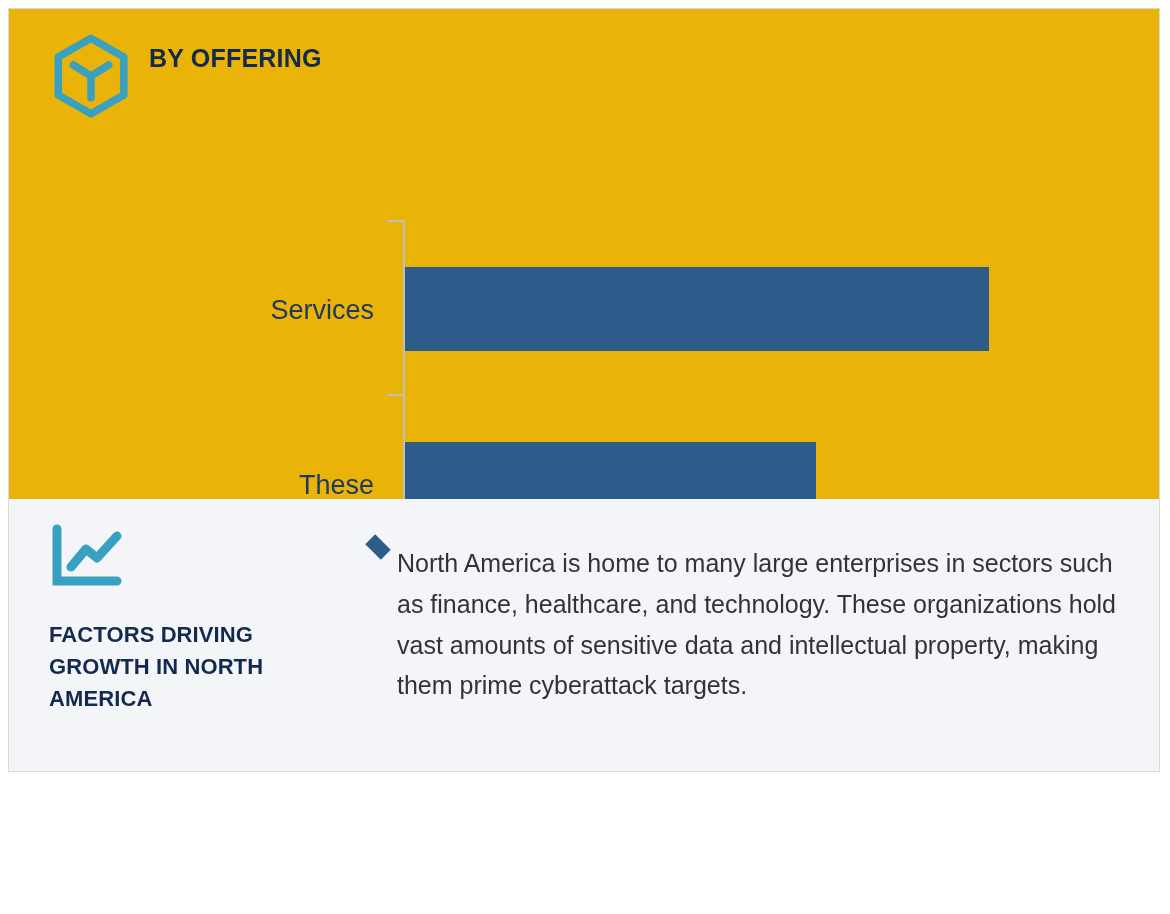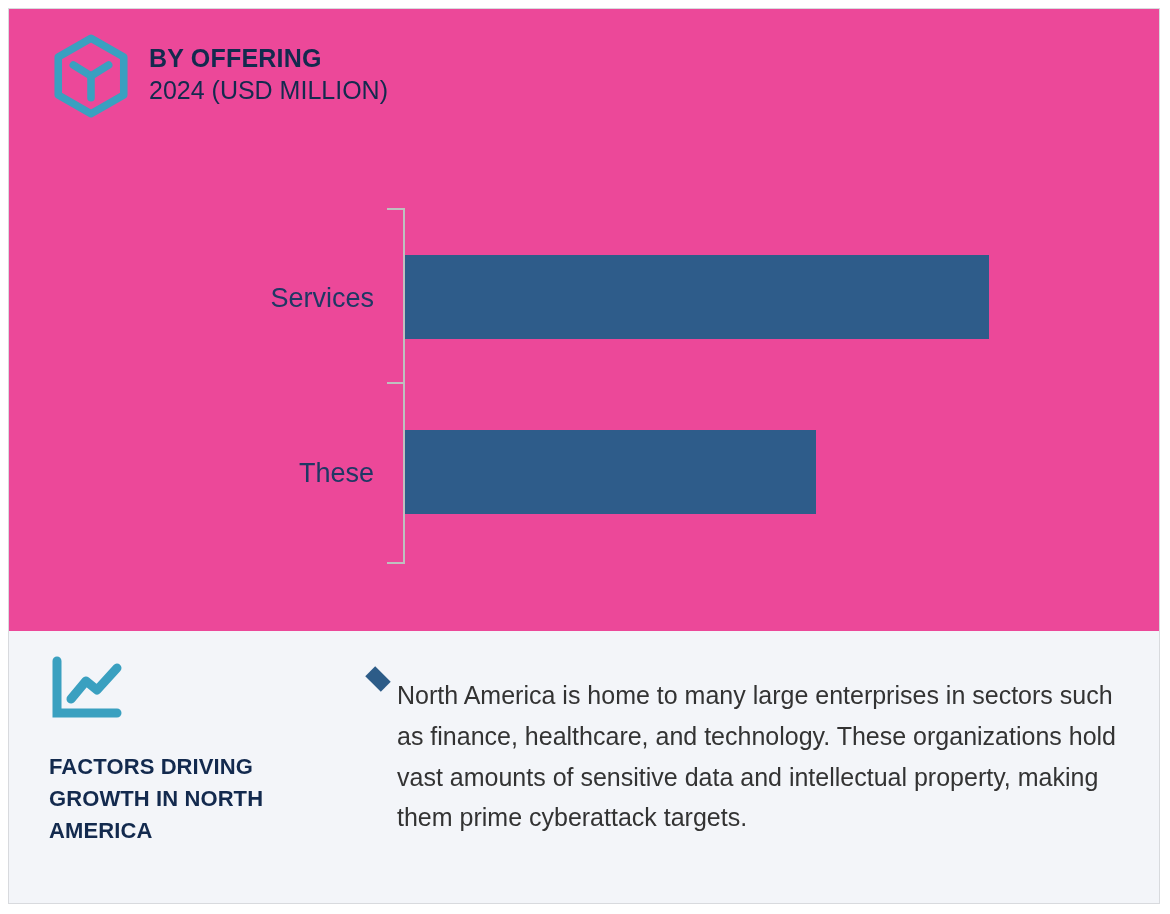--- a/index.html
+++ b/index.html
@@ -12,24 +12,24 @@
     height: 914px;
     font-family: "Liberation Sans", sans-serif;
     overflow: hidden;
   }
 
   .frame {
     position: absolute;
     left: 8px;
     top: 8px;
     width: 1152px;
-    height: 896px;
+    height: 764px;
     border: 1px solid #d8dade;
     box-sizing: border-box;
-    background: #ec4899;
+    background: #eab308;
     overflow: hidden;
   }
 
   
   .header {
     position: absolute;
     left: 40px;
     top: 25px;
     display: flex;
     align-items: flex-start;
@@ -58,21 +58,21 @@
     color: #132a4e;
     line-height: 1.25;
     white-space: nowrap;
     margin-top: 1px;
   }
 
   
   .chart {
     position: absolute;
     left: 0;
-    top: 4px;
+    top: 16px;
     width: 1152px;
     height: 620px;
   }
   .axis-line {
     position: absolute;
     left: 394px;
     top: 195px;
     width: 2px;
     height: 356px;
     background: #bfbfbf;
@@ -178,21 +178,20 @@
     <svg class="hex-icon" viewBox="0 0 100 100">
       <polygon points="50,5 89,27.5 89,72.5 50,95 11,72.5 11,27.5" fill="none" stroke="#3aa0c0" stroke-width="9" stroke-linejoin="round"></polygon>
       <g stroke="#3aa0c0" stroke-width="9" stroke-linecap="round" fill="none">
         <line x1="50" y1="50" x2="50" y2="76"></line>
         <line x1="50" y1="50" x2="29" y2="37"></line>
         <line x1="50" y1="50" x2="71" y2="37"></line>
       </g>
     </svg>
     <div class="header-text">
       <div class="header-title">BY OFFERING</div>
-      <div class="header-subtitle">2024 (USD MILLION)</div>
     </div>
   </div>
 
   <div class="chart">
     <div class="axis-line" style="background: rgb(191, 191, 191);"></div>
     <div class="axis-tick tick-0" style="background: rgb(191, 191, 191);"></div>
     <div class="axis-tick tick-1" style="background: rgb(191, 191, 191);"></div>
     <div class="axis-tick tick-2" style="background: rgb(191, 191, 191);"></div>
 
     <div class="cat-label label-services">Services</div>

